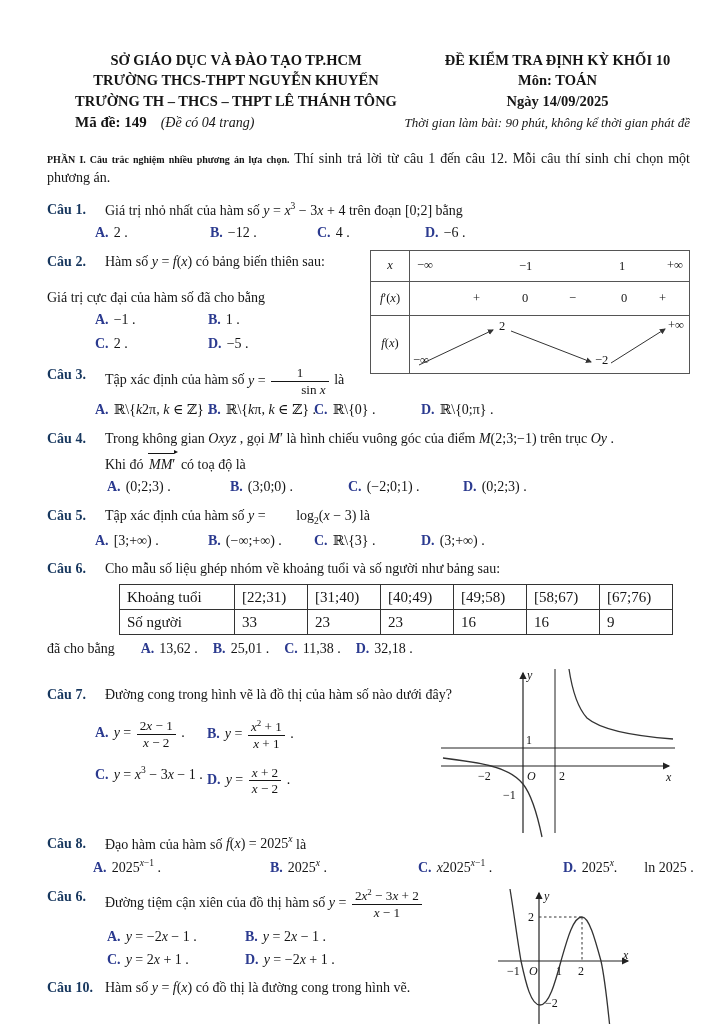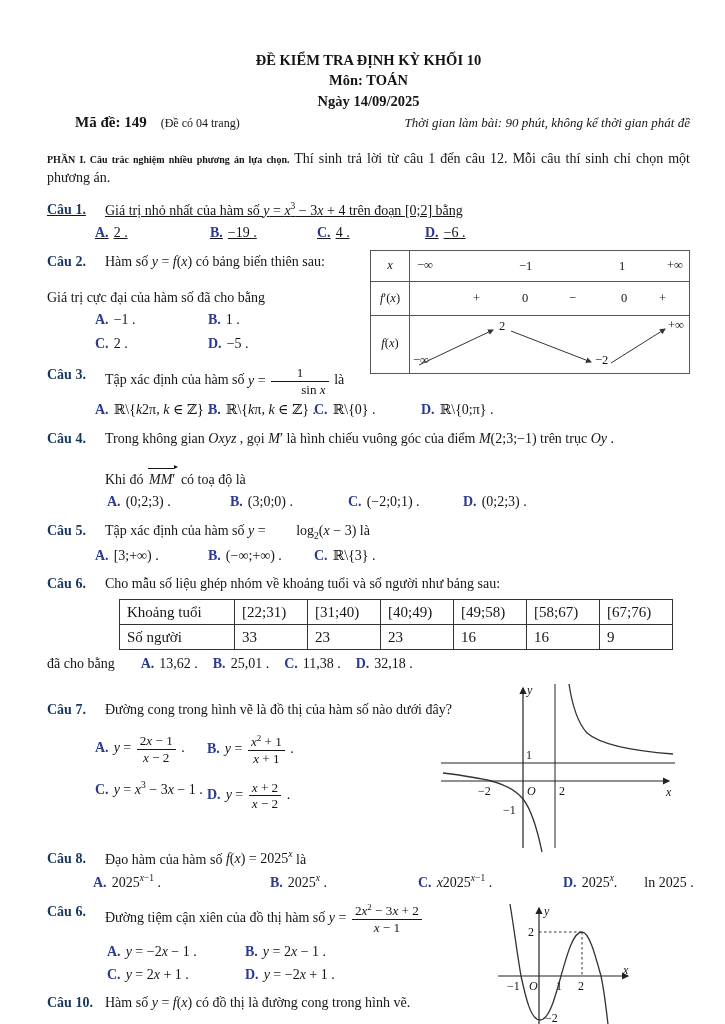--- a/index.html
+++ b/index.html
@@ -8,21 +8,21 @@
         font-family:"Liberation Serif","DejaVu Serif",serif;color:var(--ink);
         font-size:14px;line-height:1.4;overflow:hidden;}
   .content{position:absolute;left:47px;top:50px;width:643px;}
 
   
   .hdr{display:flex;}
   .hdr-left{width:378px;text-align:center;font-weight:bold;font-size:14.5px;line-height:1.4;}
   .hdr-right{flex:1;text-align:center;font-weight:bold;font-size:14.5px;line-height:1.4;}
   .hdr4{display:flex;margin-top:1px;align-items:baseline;}
   .hdr4 .code{font-weight:bold;font-size:15px;margin-left:28px;}
-  .hdr4 .pnote{font-size:12px;margin-left:14px;}
+  .hdr4 .pnote{font-style:italic;font-size:14px;margin-left:14px;}
   .hdr4 .tnote{font-style:italic;font-size:13px;margin-left:auto;}
 
   .part1{margin-top:16px;text-align:justify;}
   .part1 b{font-size:10px;}
 
   
   .q{position:relative;margin-top:9px;}
   .qrow{display:flex;}
   .qlab{flex:0 0 58px;font-weight:bold;color:var(--navy);}
   .qbody{flex:1;}
@@ -75,44 +75,49 @@
   .fig7{right:2px;top:-24px;width:265px;height:180px;}
   .fig9{right:48px;top:-4px;width:150px;height:172px;}
 </style>
 </head>
 <body>
 
 <div class="page">
 <div class="content">
 
   <div class="hdr">
+    <div class="hdr-left">
+      <div>SỞ GIÁO DỤC VÀ ĐÀO TẠO TP.HCM</div>
+      <div>TRƯỜNG THCS-THPT NGUYỄN KHUYẾN</div>
+      <div>TRƯỜNG TH – THCS – THPT LÊ THÁNH TÔNG</div>
+    </div>
     <div class="hdr-right">
       <div>ĐỀ KIỂM TRA ĐỊNH KỲ KHỐI 10</div>
       <div>Môn: TOÁN</div>
       <div>Ngày 14/09/2025</div>
     </div>
   </div>
   <div class="hdr4">
     <span class="code">Mã đề: 149</span>
     <span class="pnote">(Đề có 04 trang)</span>
     <span class="tnote">Thời gian làm bài: 90 phút, không kể thời gian phát đề</span>
   </div>
 
   <div class="part1">
     <b>PHẦN I. Câu trắc nghiệm nhiều phương án lựa chọn.</b><span> Thí sinh trả lời từ câu 1 đến câu 12. Mỗi câu thí sinh chỉ chọn một phương án.</span>
   </div>
 
-  <div class="q" style="margin-top:12px;text-decoration:underline;">
+  <div class="q" style="margin-top:12px;">
     <div class="qrow">
       <span class="qlab">Câu 1.</span>
       <div class="qbody"><span>Giá trị nhỏ nhất của hàm số </span><span class="m"><span><i>y</i> = <i>x</i></span><sup><span>3</span></sup><span> − 3<i>x</i> + 4</span></span><span> trên đoạn </span><span class="m"><span>[0;2]</span></span><span> bằng</span></div>
     </div>
     <div class="opts g-q1">
       <span class="opt"><span class="ol">A.</span><span class="m"><span>2 .</span></span></span>
-      <span class="opt"><span class="ol">B.</span><span class="m"><span>−19 .</span></span></span>
+      <span class="opt"><span class="ol">B.</span><span class="m"><span>−12 .</span></span></span>
       <span class="opt"><span class="ol">C.</span><span class="m"><span>4 .</span></span></span>
       <span class="opt"><span class="ol">D.</span><span class="m"><span>−6 .</span></span></span>
     </div>
   </div>
 
   <div class="q" style="min-height:100px;">
     <div class="qrow">
       <span class="qlab">Câu 2.</span>
       <div class="qbody" style="max-width:272px;"><span>Hàm số </span><span class="m"><span><i>y</i> = <i>f</i>(<i>x</i>)</span></span><span> có bảng biến thiên sau:</span></div>
     </div>
@@ -171,40 +176,41 @@
       <span class="opt"><span class="ol">C.</span><span class="m"><span>ℝ\{0} .</span></span></span>
       <span class="opt"><span class="ol">D.</span><span class="m"><span>ℝ\{0;π} .</span></span></span>
     </div>
   </div>
 
   <div class="q">
     <div class="qrow">
       <span class="qlab">Câu 4.</span>
       <div class="qbody">
         <div><span>Trong không gian </span><span class="m"><span><i>O</i><i>x</i><i>y</i><i>z</i></span></span><span> , gọi </span><span class="m"><span><i>M</i>′</span></span><span> là hình chiếu vuông góc của điểm </span><span class="m"><span><i>M</i>(2;3;−1)</span></span><span> trên trục </span><span class="m"><span><i>O</i><i>y</i></span></span><span> .</span></div>
-        <div style="margin-top:18px;"><span>Khi đó </span><span class="m"><span class="vec"><span><i>M</i><i>M</i>′</span></span></span><span> có toạ độ là</span></div>
+        <div style="margin-top:3px;"><span>Khi đó </span><span class="m"><span class="vec"><span><i>M</i><i>M</i>′</span></span></span><span> có toạ độ là</span></div>
       </div>
     </div>
     <div class="opts g-q4">
       <span class="opt"><span class="ol">A.</span><span class="m"><span>(0;2;3) .</span></span></span>
       <span class="opt"><span class="ol">B.</span><span class="m"><span>(3;0;0) .</span></span></span>
       <span class="opt"><span class="ol">C.</span><span class="m"><span>(−2;0;1) .</span></span></span>
       <span class="opt"><span class="ol">D.</span><span class="m"><span>(0;2;3) .</span></span></span>
     </div>
   </div>
 
   <div class="q">
     <div class="qrow">
       <span class="qlab">Câu 5.</span>
       <div class="qbody"><span>Tập xác định của hàm số </span><span class="m"><span><i>y</i> = </span><span class="rm">log</span><sub><span>2</span></sub><span>(<i>x</i> − 3)</span></span><span> là</span></div>
     </div>
     <div class="opts g-q3">
       <span class="opt"><span class="ol">A.</span><span class="m"><span>[3;+∞) .</span></span></span>
       <span class="opt"><span class="ol">B.</span><span class="m"><span>(−∞;+∞) .</span></span></span>
       <span class="opt"><span class="ol">C.</span><span class="m"><span>ℝ\{3} .</span></span></span>
+      <span class="opt"><span class="ol">D.</span><span class="m"><span>(3;+∞) .</span></span></span>
     </div>
   </div>
 
   <div class="q">
     <div class="qrow">
       <span class="qlab">Câu 6.</span>
       <div class="qbody">
         <div>Cho mẫu số liệu ghép nhóm về khoảng tuổi và số người như bảng sau:</div>
         <table class="freq">
           <tbody>

